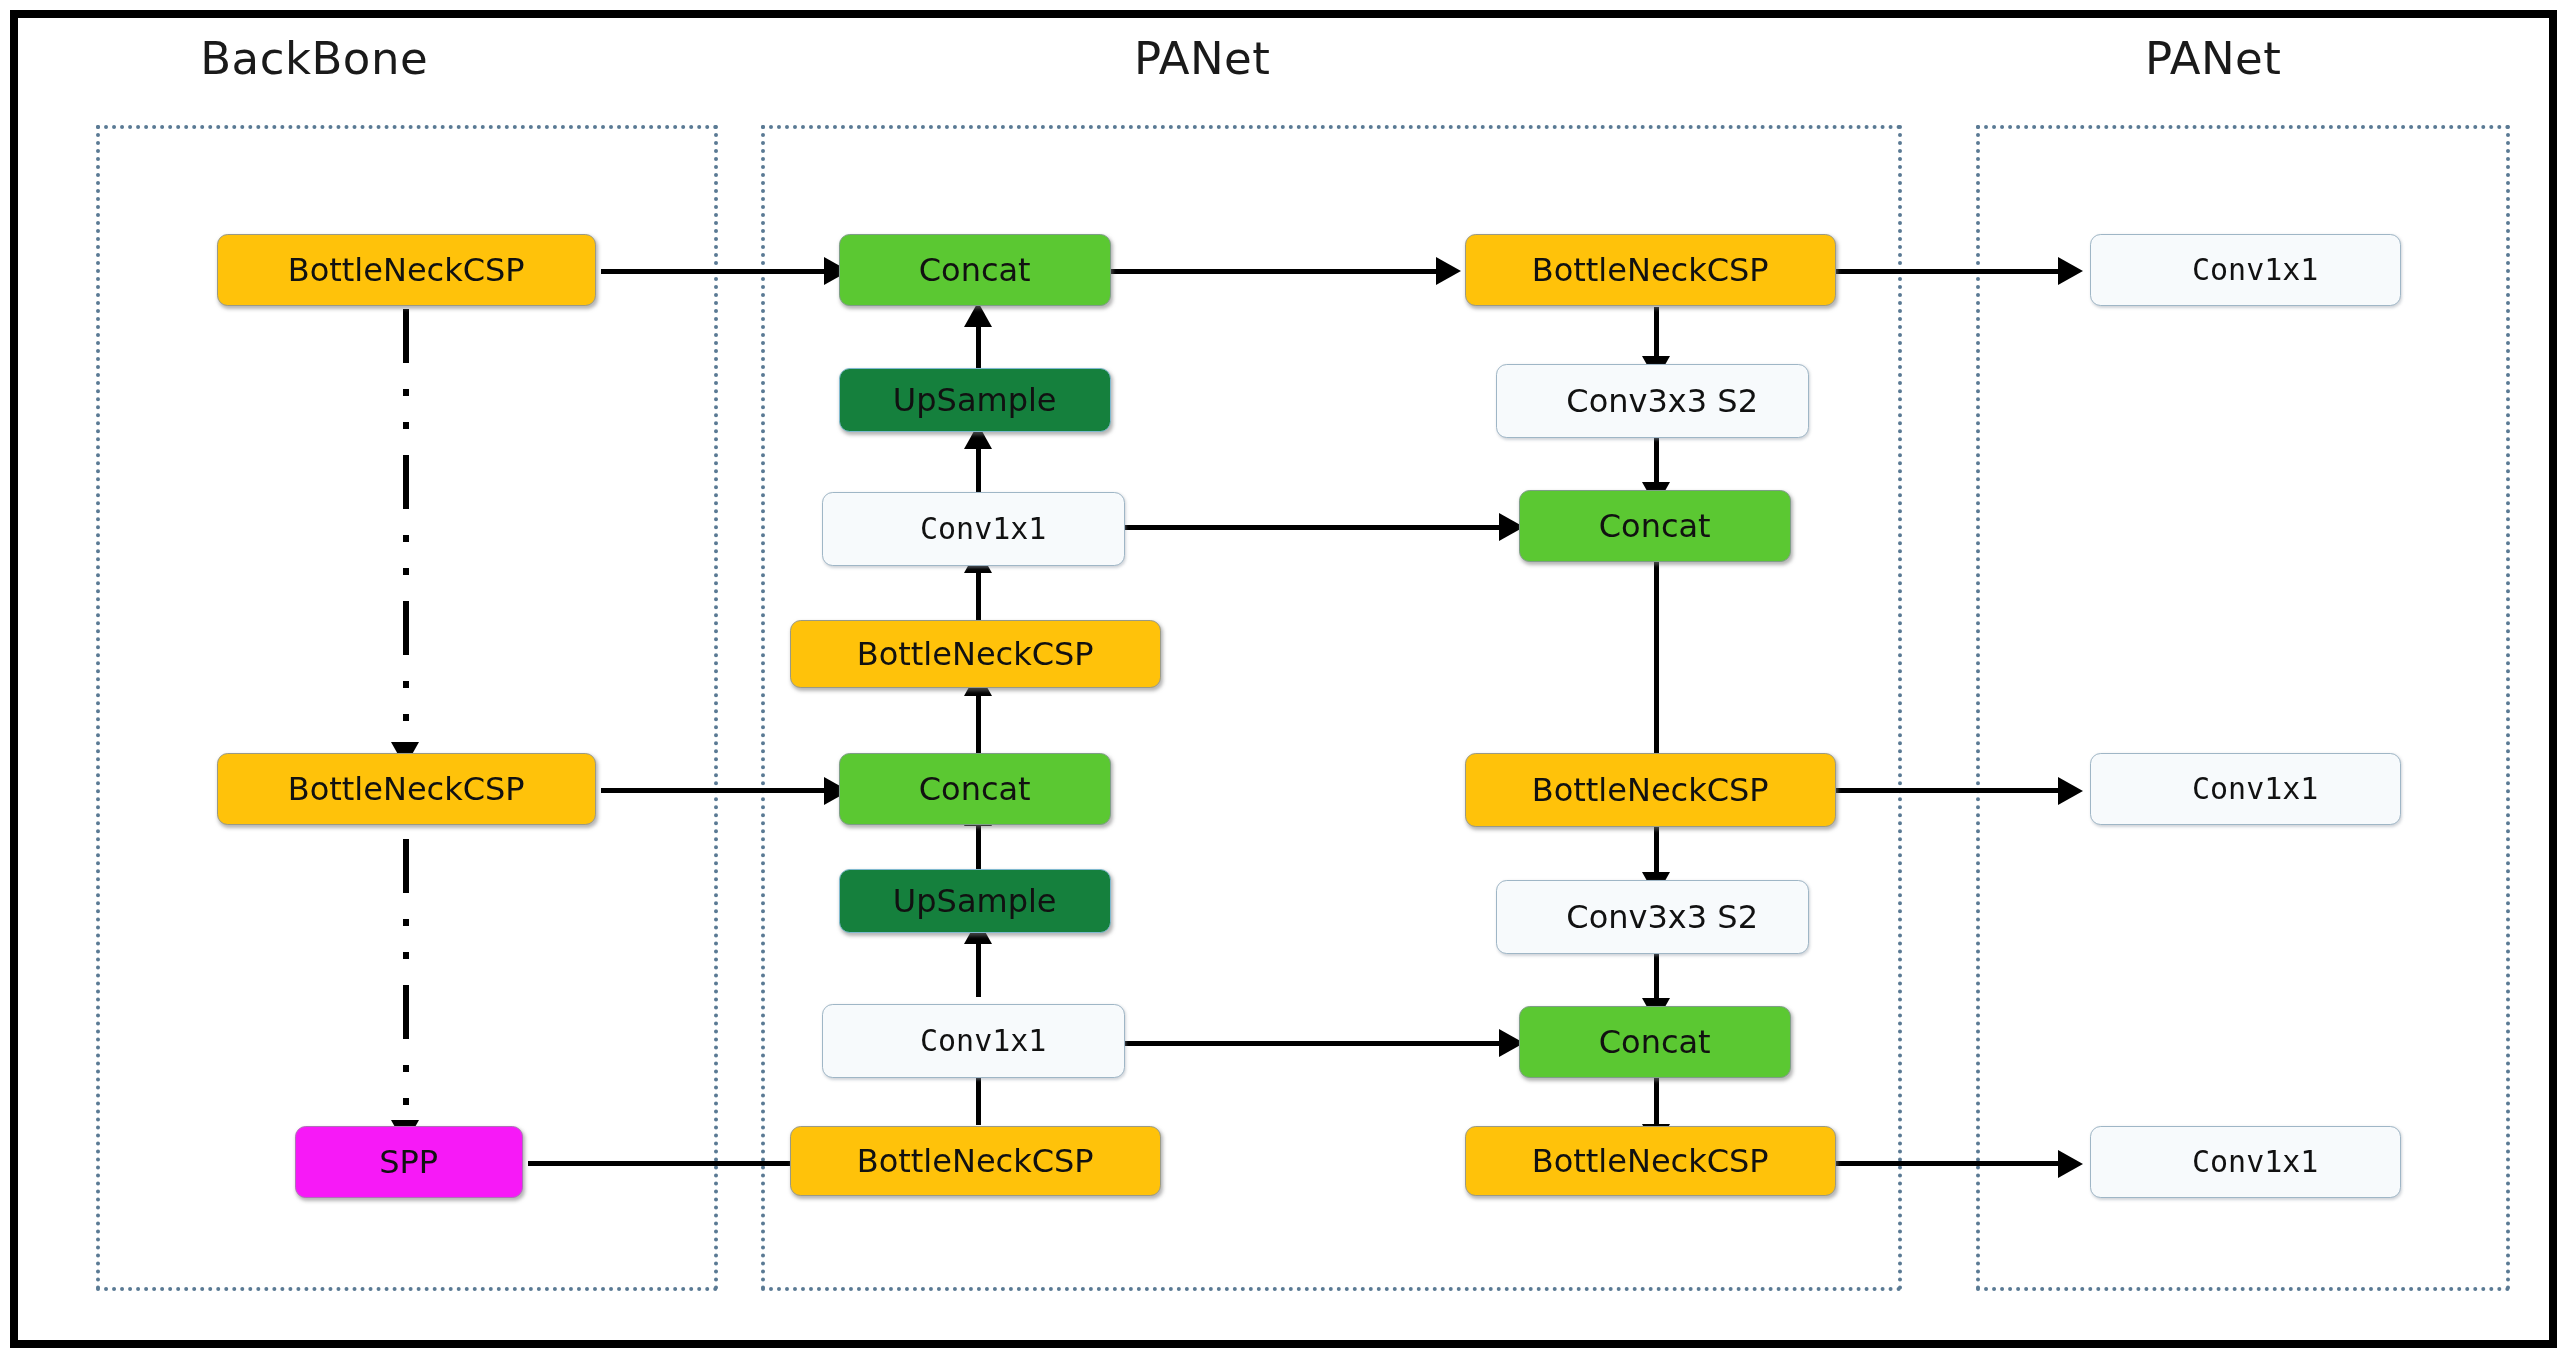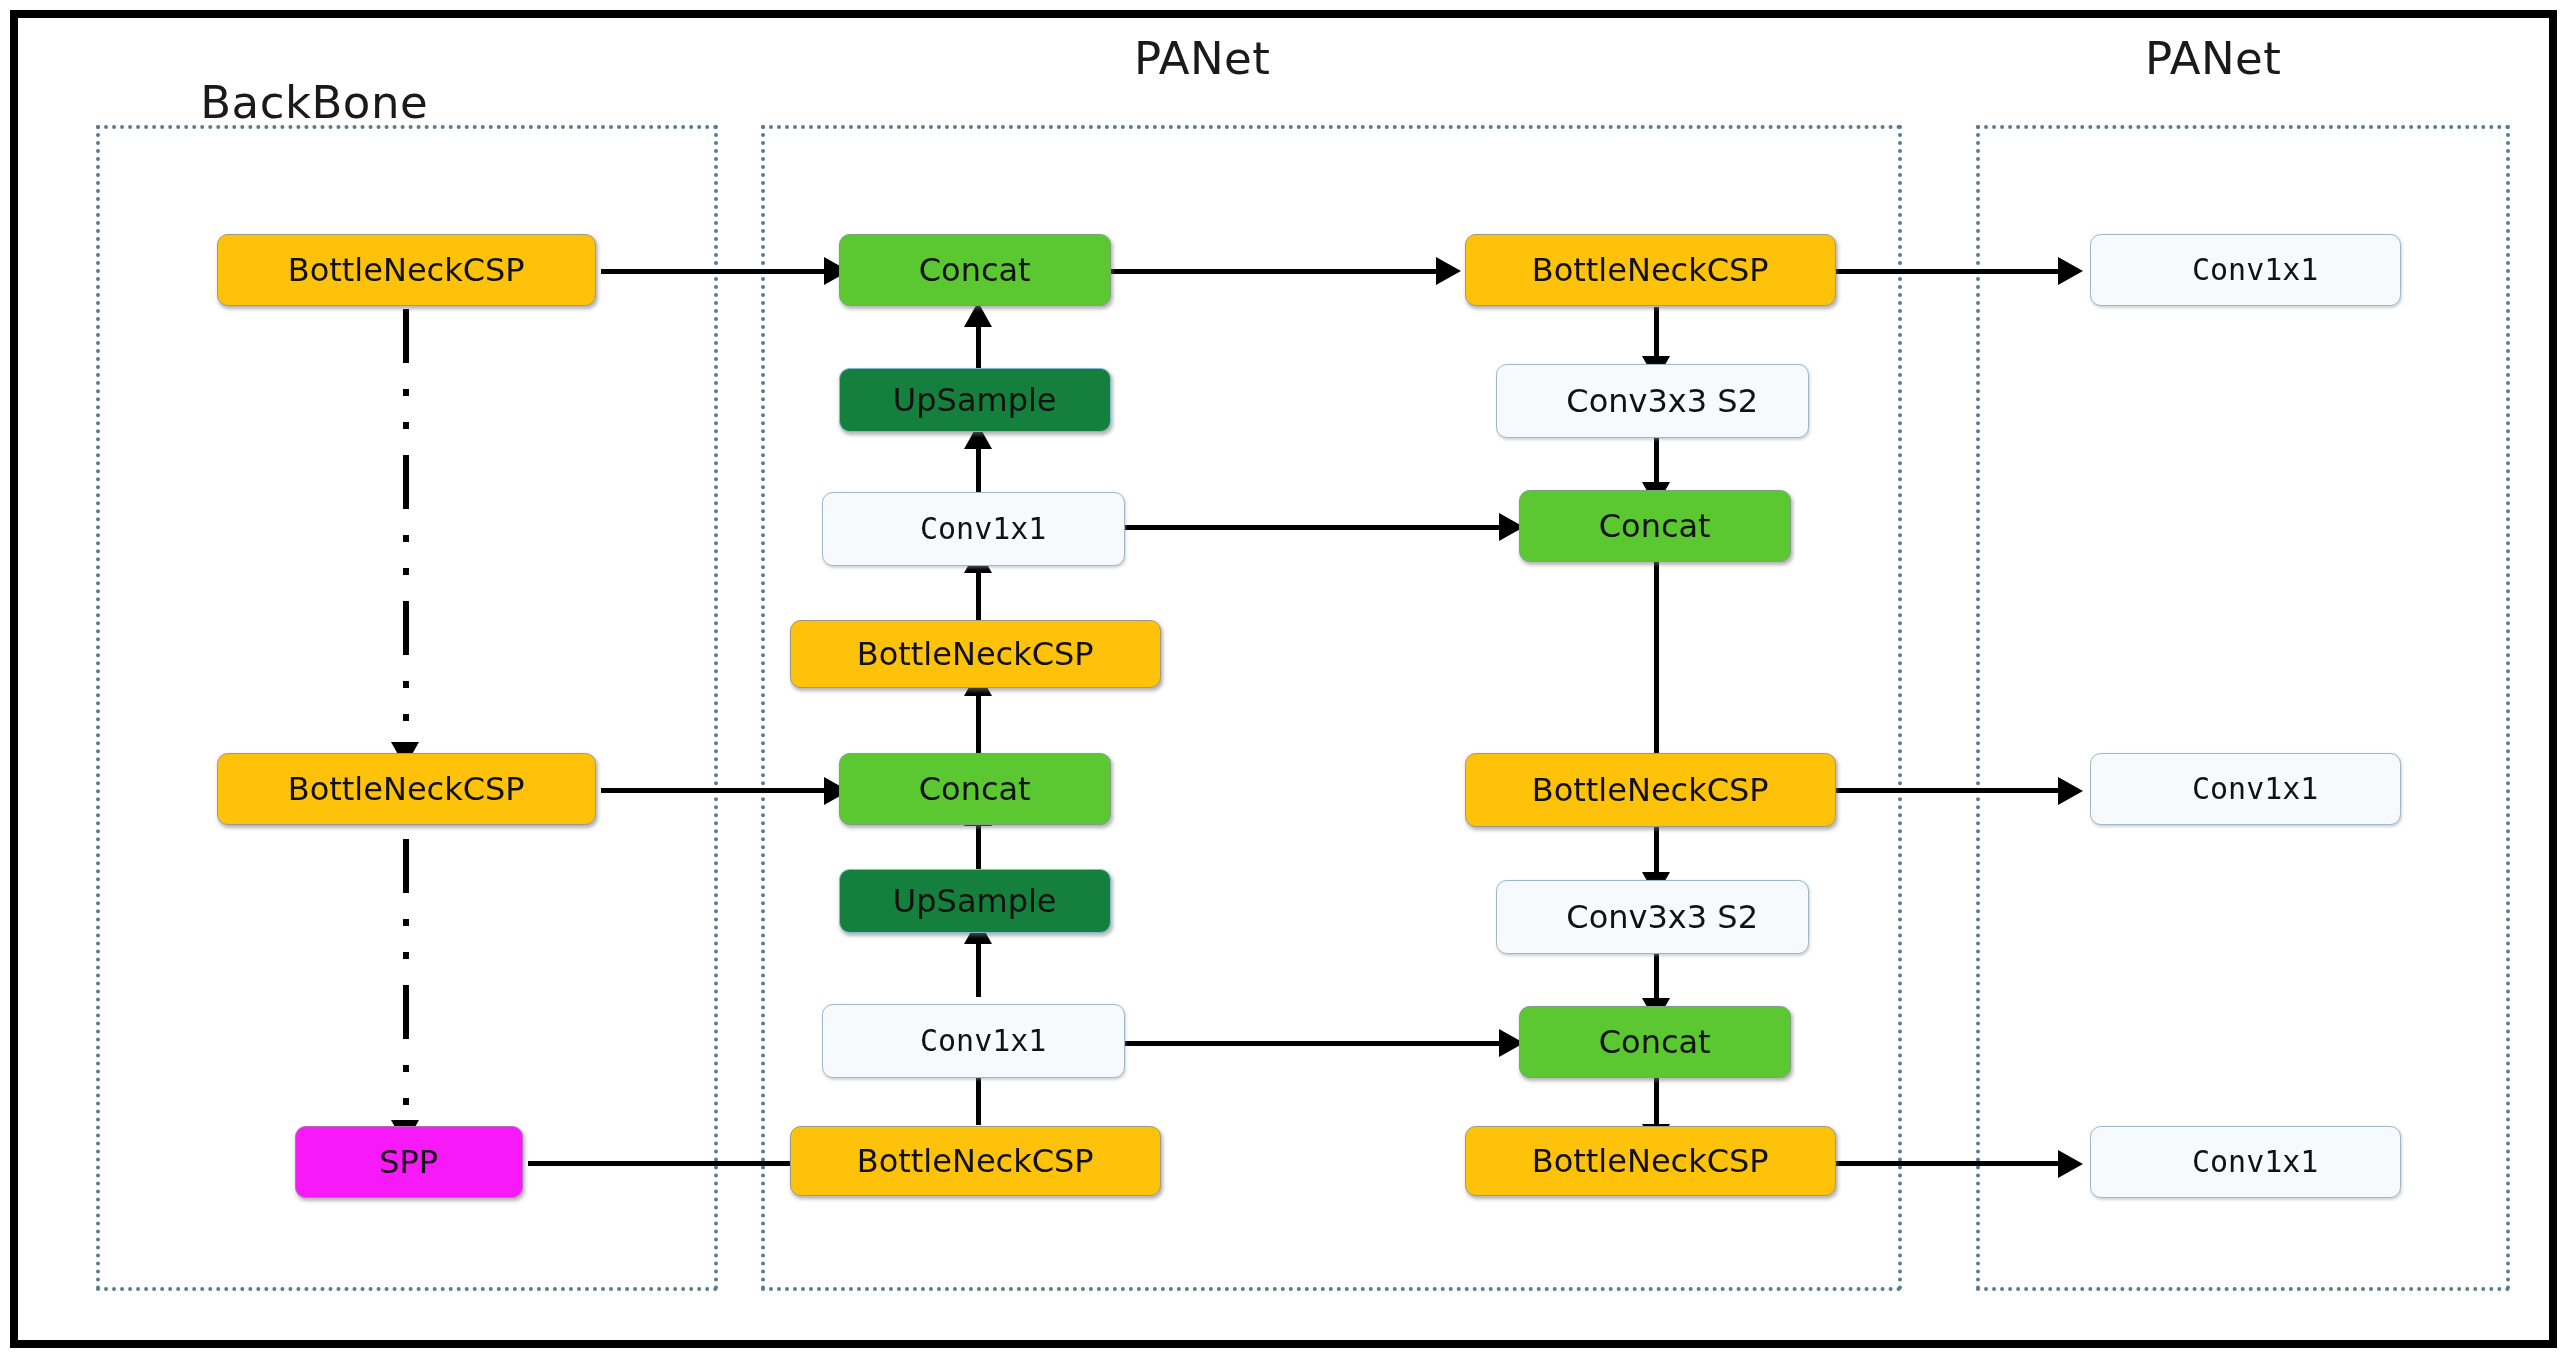--- a/index.html
+++ b/index.html
@@ -92,21 +92,21 @@
       #000 113px, #000 120px,
       transparent 120px, transparent 146px
     );
   }
 </style>
 </head>
 <body>
 
 <div id="frame">
 
-  <div class="sect-title" style="left:83px;top:14.6px;width:427px;margin-top:44px;">BackBone</div>
+  <div class="sect-title" style="left:83px;top:14.6px;width:427px;">BackBone</div>
   <div class="sect-title" style="left:971px;top:14.6px;width:427px;">PANet</div>
   <div class="sect-title" style="left:1982px;top:14.6px;width:427px;">PANet</div>
 
   <div class="group" style="left:78px;top:107px;width:622px;height:1166px;"></div>
   <div class="group" style="left:743px;top:107px;width:1141px;height:1166px;"></div>
   <div class="group" style="left:1958px;top:107px;width:534px;height:1166px;"></div>
 
   <div class="ddline" style="left:385px;top:291px;height:442px;"></div>
   <div class="arrow-d" style="left:373px;top:724px;"></div>
 

